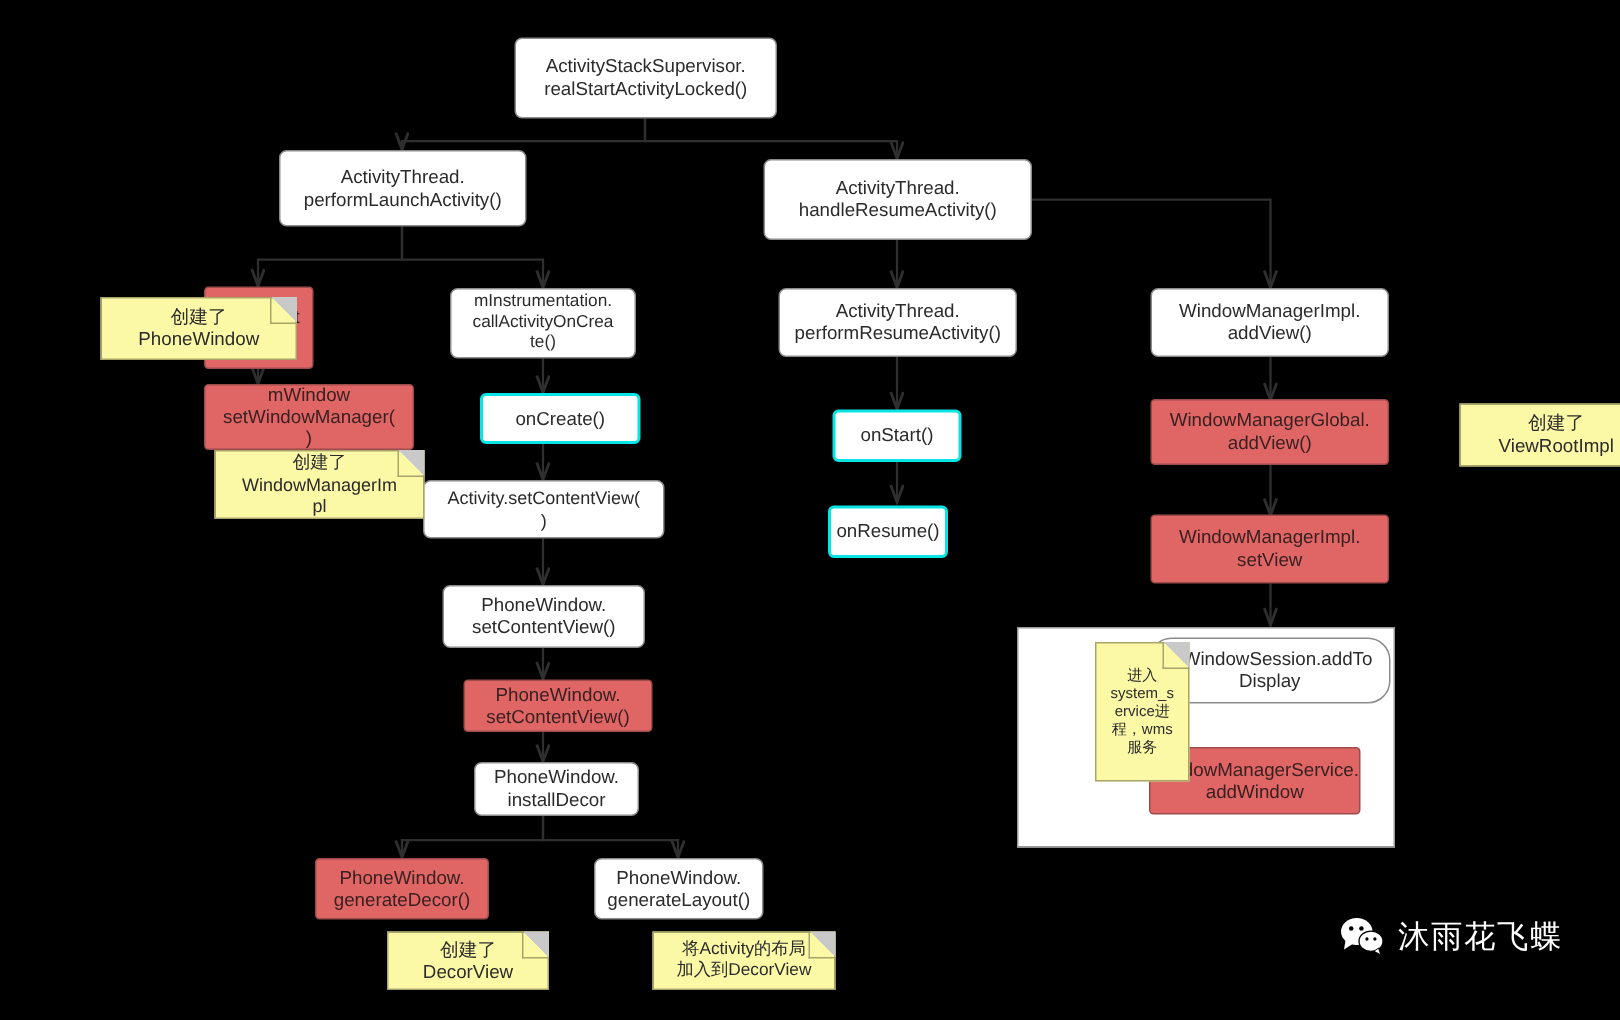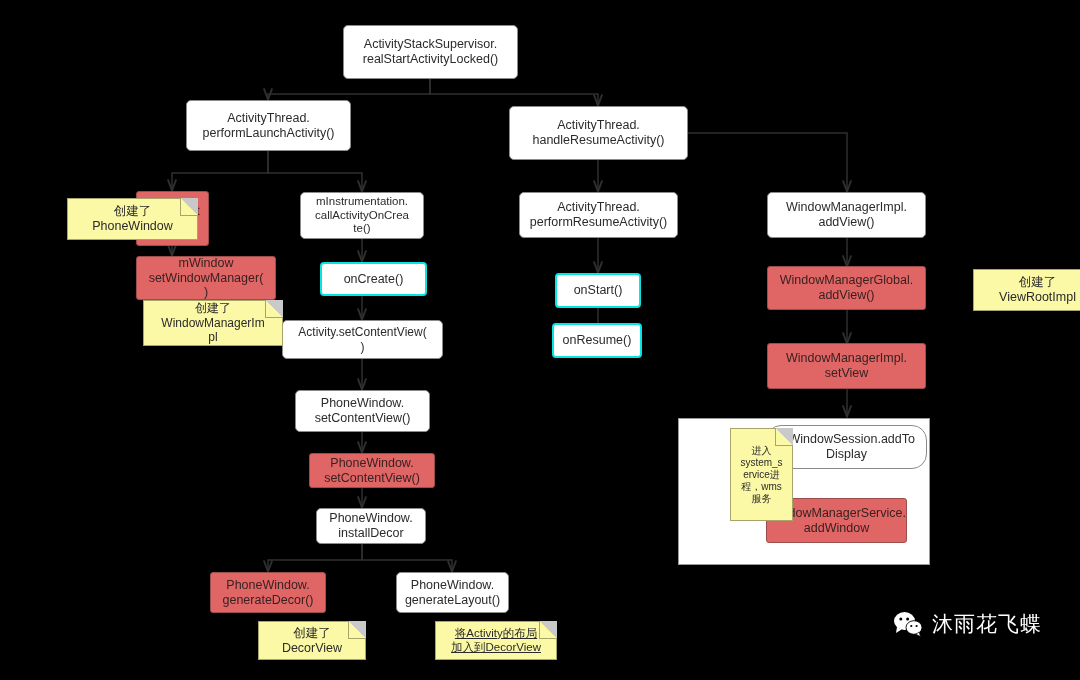--- a/index.html
+++ b/index.html
@@ -182,21 +182,21 @@
 generateDecor()</div>
 
   <div class="node n-white" style="left:396px; top:572px; width:113px; height:41px;">PhoneWindow.
 generateLayout()</div>
 
   <div class="node n-white" style="left:519px; top:192px; width:159px; height:46px;">ActivityThread.
 performResumeActivity()</div>
 
   <div class="node n-cyan" style="left:555px; top:273px; width:86px; height:35px;">onStart()</div>
 
-  <div class="node n-cyan" style="left:552px; top:323px; width:90px; height:35px;">onResume()</div>
+  <div class="node n-cyan" style="left:552px; top:337px; width:80px; height:35px;">onResume()</div>
 
   <div class="node n-white" style="left:767px; top:192px; width:159px; height:46px;">WindowManagerImpl.
 addView()</div>
 
   <div class="node n-red" style="left:767px; top:266px; width:159px; height:44px;">WindowManagerGlobal.
 addView()</div>
 
   <div class="node n-red" style="left:767px; top:343px; width:159px; height:46px;">WindowManagerImpl.
 setView</div>
 
@@ -218,21 +218,21 @@
 
   <div class="note" style="left:686px; top:428px; width:63px; height:93px; font-size:10px;">进入
 system_s
 ervice进
 程，wms
 服务</div>
 
   <div class="note" style="left:214px; top:621px; width:108px; height:39px;">创建了
 DecorView</div>
 
-  <div class="note" style="left:391px; top:621px; width:122px; height:39px; font-size:11.5px;text-decoration:underline;">将Activity的布局
+  <div class="note" style="left:391px; top:621px; width:122px; height:39px; font-size:11.5px;">将Activity的布局
 加入到DecorView</div>
 
   <div class="watermark" style="left:893px; top:610px;">
     <svg class="wechat-mark" width="30" height="28" viewBox="0 0 30 28" xmlns="http://www.w3.org/2000/svg">
       <ellipse cx="11.5" cy="11" rx="10.5" ry="9" fill="#ffffff"></ellipse>
       <path d="M4,17 L3,23 L8.5,19.5 Z" fill="#ffffff"></path>
       <circle cx="7.8" cy="9" r="1.5" fill="#000000"></circle>
       <circle cx="14.6" cy="9" r="1.5" fill="#000000"></circle>
       <ellipse cx="21" cy="17.5" rx="8" ry="6.8" fill="#ffffff" stroke="#000000" stroke-width="0.9"></ellipse>
       <path d="M26,22 L27.5,26.5 L23,24.2 Z" fill="#ffffff" stroke="#000000" stroke-width="0.6"></path>

